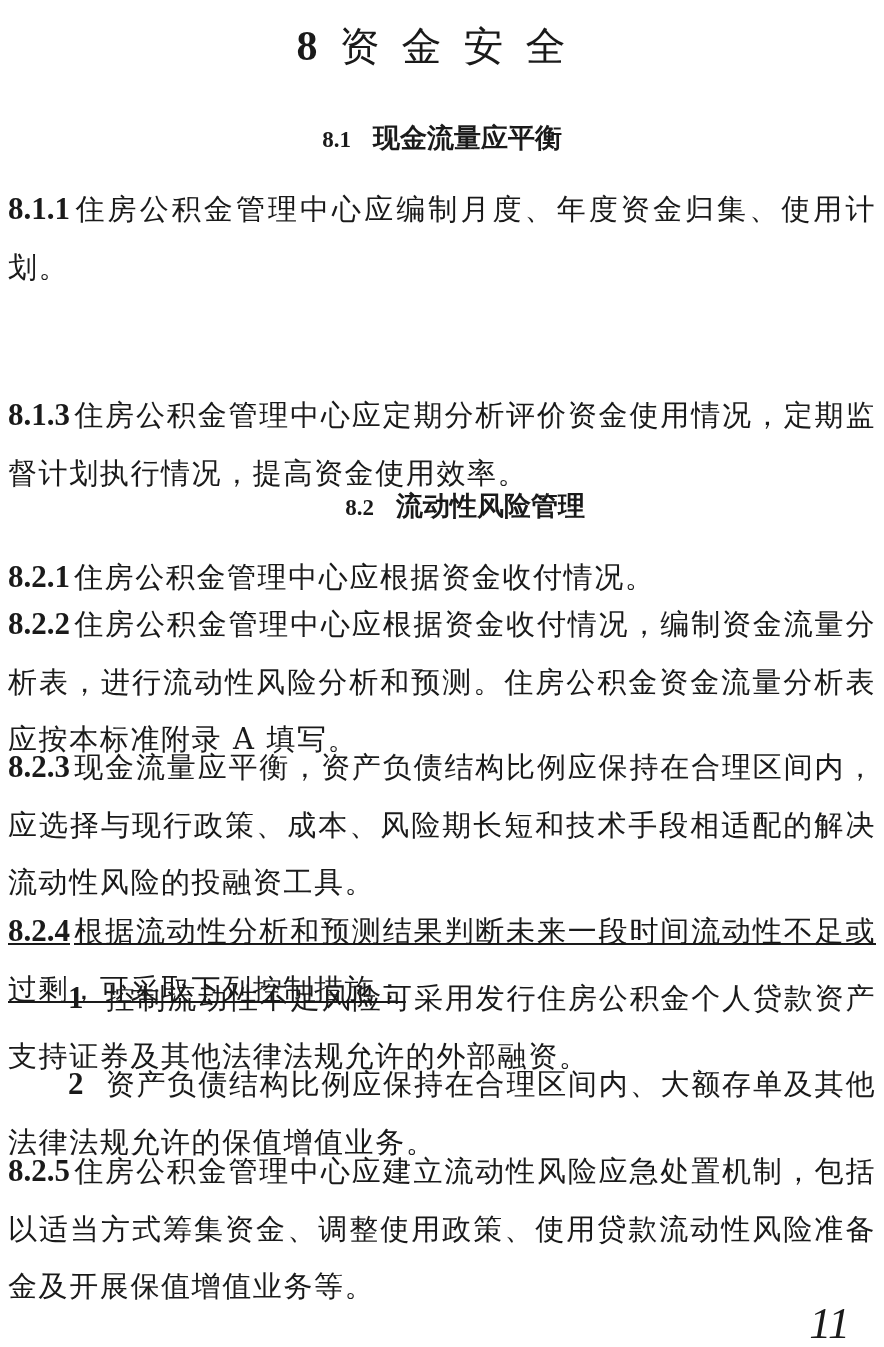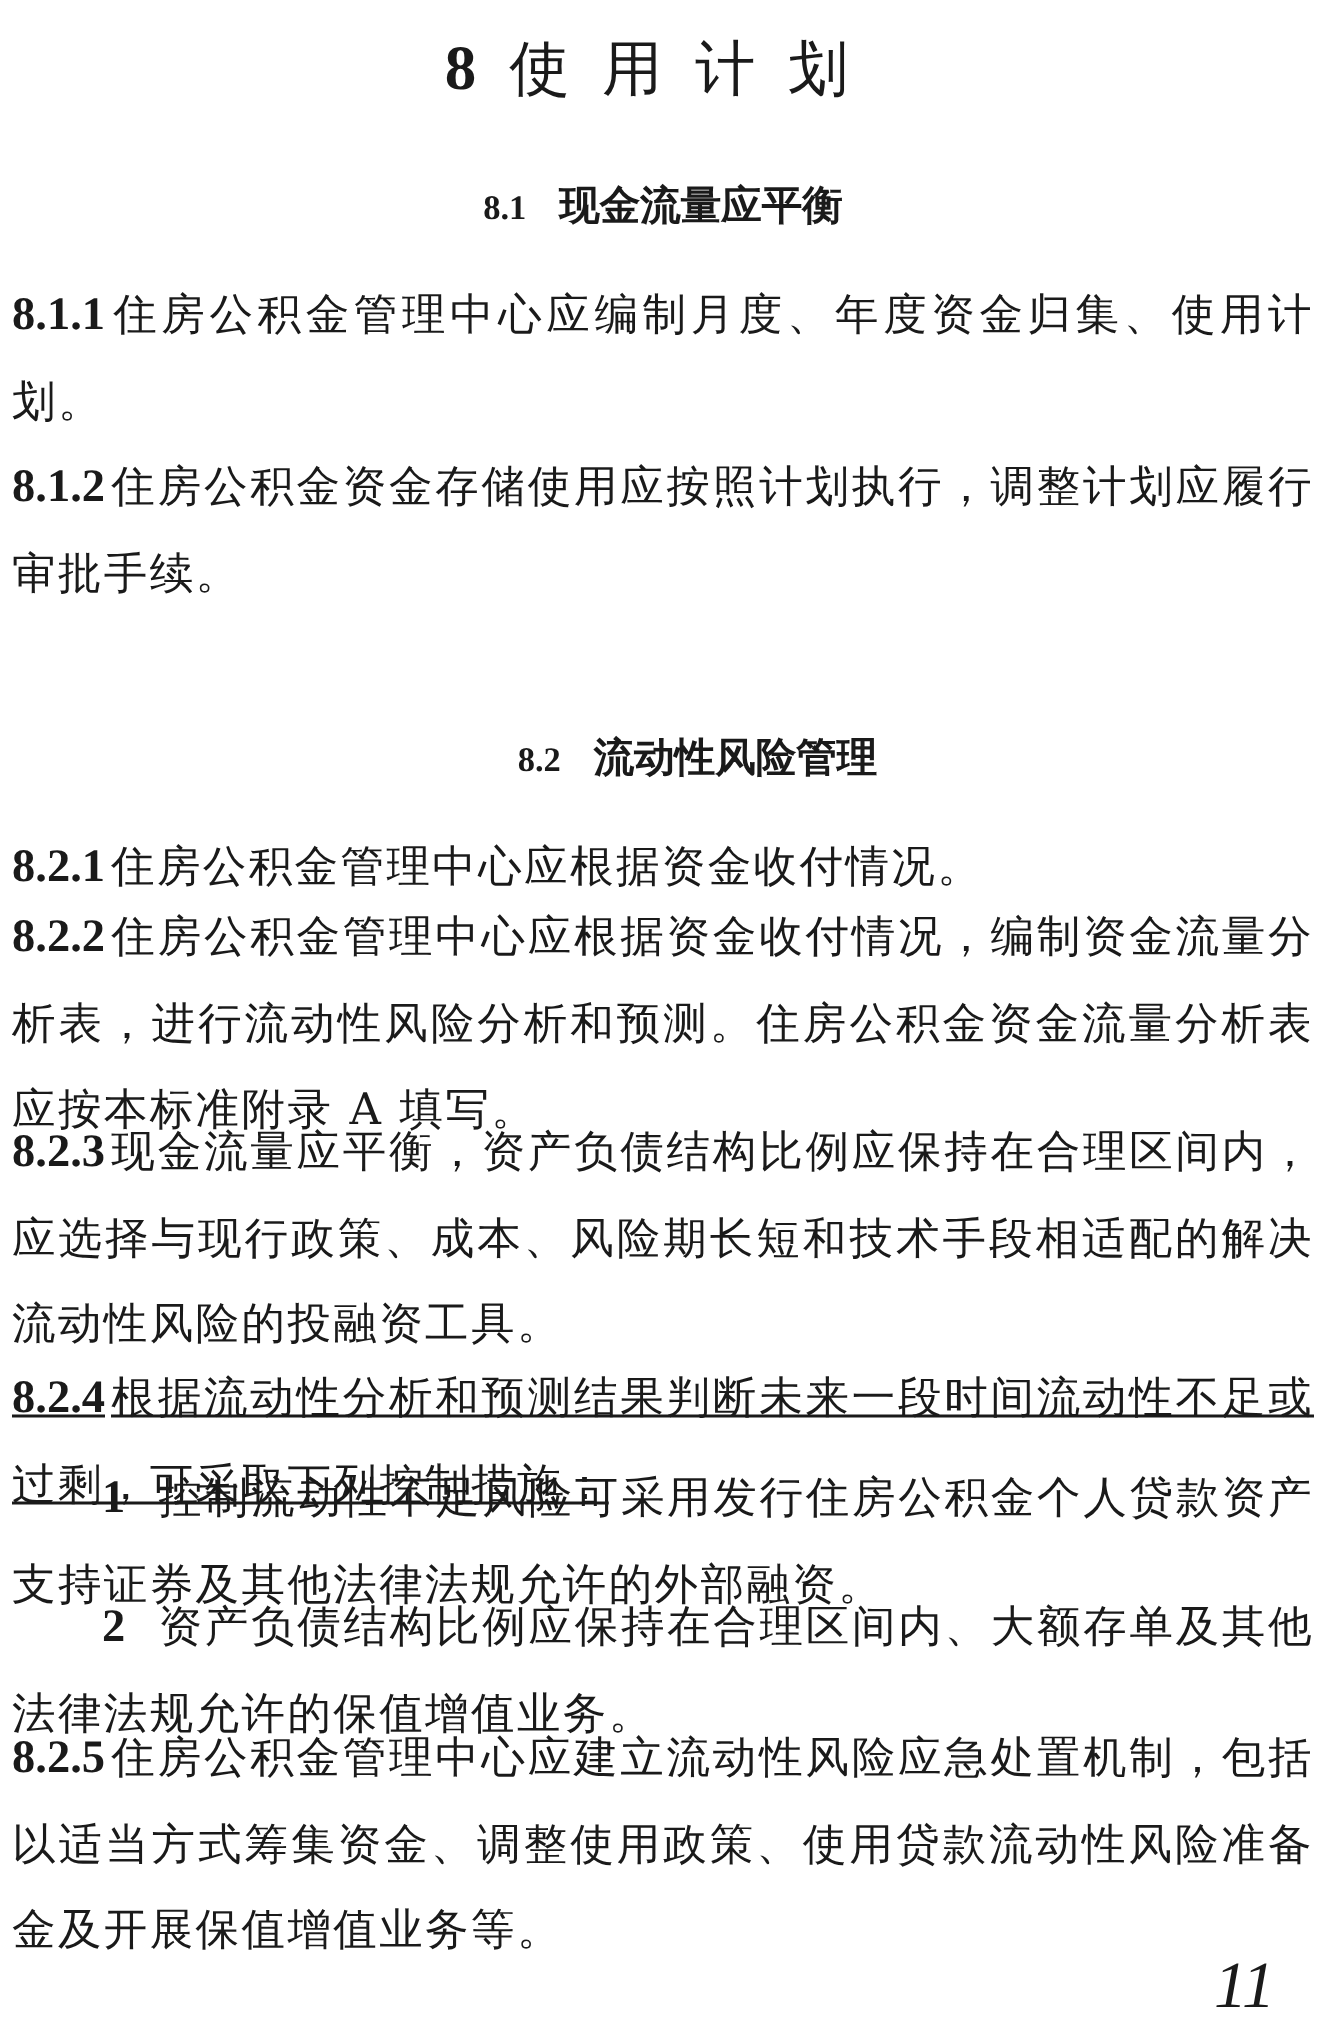--- a/index.html
+++ b/index.html
@@ -20,35 +20,35 @@
   .block.item .clause { margin-right:22px; }
   .page-number { position:absolute; right:34px; top:1298px; font-size:44px; font-style:italic;
          font-family:"Liberation Serif", serif; }
 </style>
 </head>
 <body>
 
 <div class="page">
 
   <div class="chapter-title">
-    <span class="num">8</span><span class="txt">使用计划</span>
+    <span class="num">8</span><span class="txt">资金安全</span>
   </div>
 
   <div class="section-title" style="top:118px;">
     <span class="num">8.1</span><span>现金流量应平衡</span>
   </div>
 
   <div class="block" style="top:180px;">
     <span class="clause">8.1.1</span><span>住房公积金管理中心应编制月度、年度资金归集、使用计划。</span>
   </div>
 
-  <div class="block" style="top:295px;">
-    <span class="clause">8.1.2</span><span>住房公积金资金存储使用应按照计划执行，调整计划应履行审批手续。</span>
+
+  <div class="block" style="top:386px;">
+    <span class="clause">8.1.3</span><span>住房公积金管理中心应定期分析评价资金使用情况，定期监督计划执行情况，提高资金使用效率。</span>
   </div>
-
 
   <div class="section-title" style="top:486px;margin-left:23px;">
     <span class="num">8.2</span><span>流动性风险管理</span>
   </div>
 
   <div class="block" style="top:548px;">
     <span class="clause">8.2.1</span><span>住房公积金管理中心应根据资金收付情况。</span>
   </div>
 
   <div class="block" style="top:595px;">

